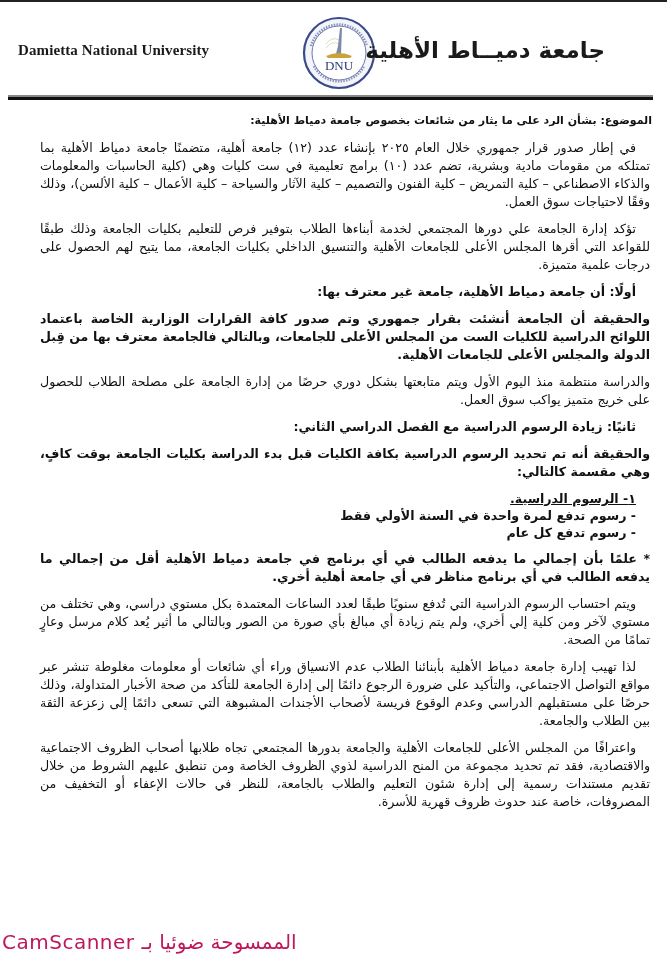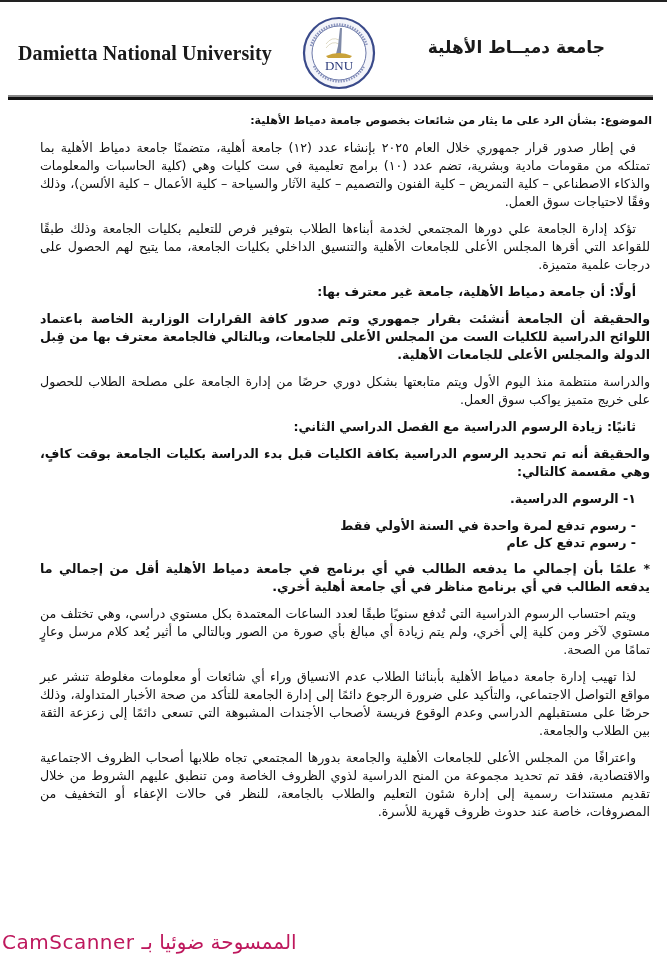--- a/index.html
+++ b/index.html
@@ -1,22 +1,22 @@
 <!DOCTYPE html>
 <html><head>
 <meta charset="utf-8">
 <style>
   html, body { margin: 0; padding: 0; background: #ffffff; }
   body { width: 667px; height: 955px; position: relative; overflow: hidden;
          font-family: "DejaVu Sans", "Liberation Sans", sans-serif; color: #111; }
   .top-edge { position: absolute; left: 0; top: 0; width: 667px; height: 2px; background: #222; }
   .header { position: absolute; left: 0; top: 0; width: 667px; height: 92px; }
   .uni-en { position: absolute; left: 18px; top: 42px; font-family: "Liberation Serif", serif;
-            font-weight: bold; font-size: 20px; color: #1a1a1a; letter-spacing: 0.1px; }
-  .uni-ar { position: absolute; right: 62px; top: 37px; font-weight: bold; font-size: 17px;
+            font-weight: bold; font-size: 15px; color: #1a1a1a; letter-spacing: 0.1px; }
+  .uni-ar { position: absolute; right: 62px; top: 37px; font-weight: bold; font-size: 23px;
             color: #1a1a1a; direction: rtl; }
   .logo { position: absolute; left: 302px; top: 16px; width: 74px; height: 74px; }
   .rule { position: absolute; left: 8px; top: 95px; width: 645px; height: 5px;
           background: #111; border-top: 2px solid #888; box-sizing: border-box; }
   .doc { position: absolute; left: 40px; top: 112px; width: 610px; direction: rtl;
          font-size: 12.6px; line-height: 18px; text-align: justify; }
   .doc p { margin: 0 0 9px 0; }
   .subject { font-weight: bold; font-size: 11px; margin-right: -2px !important; }
   .indent { text-indent: 14px; }
   .bold { font-weight: bold; }
@@ -52,21 +52,21 @@
 
 <div class="doc">
   <p class="subject">الموضوع: بشأن الرد على ما يثار من شائعات بخصوص جامعة دمياط الأهلية:</p>
   <p class="indent">في إطار صدور قرار جمهوري خلال العام ٢٠٢٥ بإنشاء عدد (١٢) جامعة أهلية، متضمنًا جامعة دمياط الأهلية بما تمتلكه من مقومات مادية وبشرية، تضم عدد (١٠) برامج تعليمية في ست كليات وهي (كلية الحاسبات والمعلومات والذكاء الاصطناعي – كلية التمريض – كلية الفنون والتصميم – كلية الآثار والسياحة – كلية الأعمال – كلية الألسن)، وذلك وفقًا لاحتياجات سوق العمل.</p>
   <p class="indent">تؤكد إدارة الجامعة علي دورها المجتمعي لخدمة أبناءها الطلاب بتوفير فرص للتعليم بكليات الجامعة وذلك طبقًا للقواعد التي أقرها المجلس الأعلى للجامعات الأهلية والتنسيق الداخلي بكليات الجامعة، مما يتيح لهم الحصول على درجات علمية متميزة.</p>
   <p class="heading" style="margin-right:24px;">أولًا: أن جامعة دمياط الأهلية، جامعة غير معترف بها:</p>
   <p class="bold">والحقيقة أن الجامعة أنشئت بقرار جمهوري وتم صدور كافة القرارات الوزارية الخاصة باعتماد اللوائح الدراسية للكليات الست من المجلس الأعلى للجامعات، وبالتالي فالجامعة معترف بها من قِبل الدولة والمجلس الأعلى للجامعات الأهلية.</p>
   <p>والدراسة منتظمة منذ اليوم الأول ويتم متابعتها بشكل دوري حرصًا من إدارة الجامعة على مصلحة الطلاب للحصول على خريج متميز يواكب سوق العمل.</p>
   <p class="heading" style="margin-right:24px;">ثانيًا: زيادة الرسوم الدراسية مع الفصل الدراسي الثاني:</p>
   <p class="bold">والحقيقة أنه تم تحديد الرسوم الدراسية بكافة الكليات قبل بدء الدراسة بكليات الجامعة بوقت كافٍ، وهي مقسمة كالتالي:</p>
-  <ol class="fees" style="margin-bottom:10px;">
+  <ol class="fees" style="margin-bottom:0;text-decoration:underline;">
     <li>١- الرسوم الدراسية.</li>
   </ol>
   <ul class="fees">
     <li>-   رسوم تدفع لمرة واحدة في السنة الأولي فقط</li>
     <li>-   رسوم تدفع كل عام</li>
   </ul>
   <p class="bold">* علمًا بأن إجمالي ما يدفعه الطالب في أي برنامج في جامعة دمياط الأهلية أقل من إجمالي ما يدفعه الطالب في أي برنامج مناظر في أي جامعة أهلية أخري.</p>
   <p class="indent">ويتم احتساب الرسوم الدراسية التي تُدفع سنويًا طبقًا لعدد الساعات المعتمدة بكل مستوي دراسي، وهي تختلف من مستوي لآخر ومن كلية إلي أخري، ولم يتم زيادة أي مبالغ بأي صورة من الصور وبالتالي ما أثير يُعد كلام مرسل وعارٍ تمامًا من الصحة.</p>
   <p class="indent">لذا تهيب إدارة جامعة دمياط الأهلية بأبنائنا الطلاب عدم الانسياق وراء أي شائعات أو معلومات مغلوطة تنشر عبر مواقع التواصل الاجتماعي، والتأكيد على ضرورة الرجوع دائمًا إلى إدارة الجامعة للتأكد من صحة الأخبار المتداولة، وذلك حرصًا على مستقبلهم الدراسي وعدم الوقوع فريسة لأصحاب الأجندات المشبوهة التي تسعى دائمًا إلى زعزعة الثقة بين الطلاب والجامعة.</p>
   <p class="indent">واعترافًا من المجلس الأعلى للجامعات الأهلية والجامعة بدورها المجتمعي تجاه طلابها أصحاب الظروف الاجتماعية والاقتصادية، فقد تم تحديد مجموعة من المنح الدراسية لذوي الظروف الخاصة ومن تنطبق عليهم الشروط من خلال تقديم مستندات رسمية إلى إدارة شئون التعليم والطلاب بالجامعة، للنظر في حالات الإعفاء أو التخفيف من المصروفات، خاصة عند حدوث ظروف قهرية للأسرة.</p>

